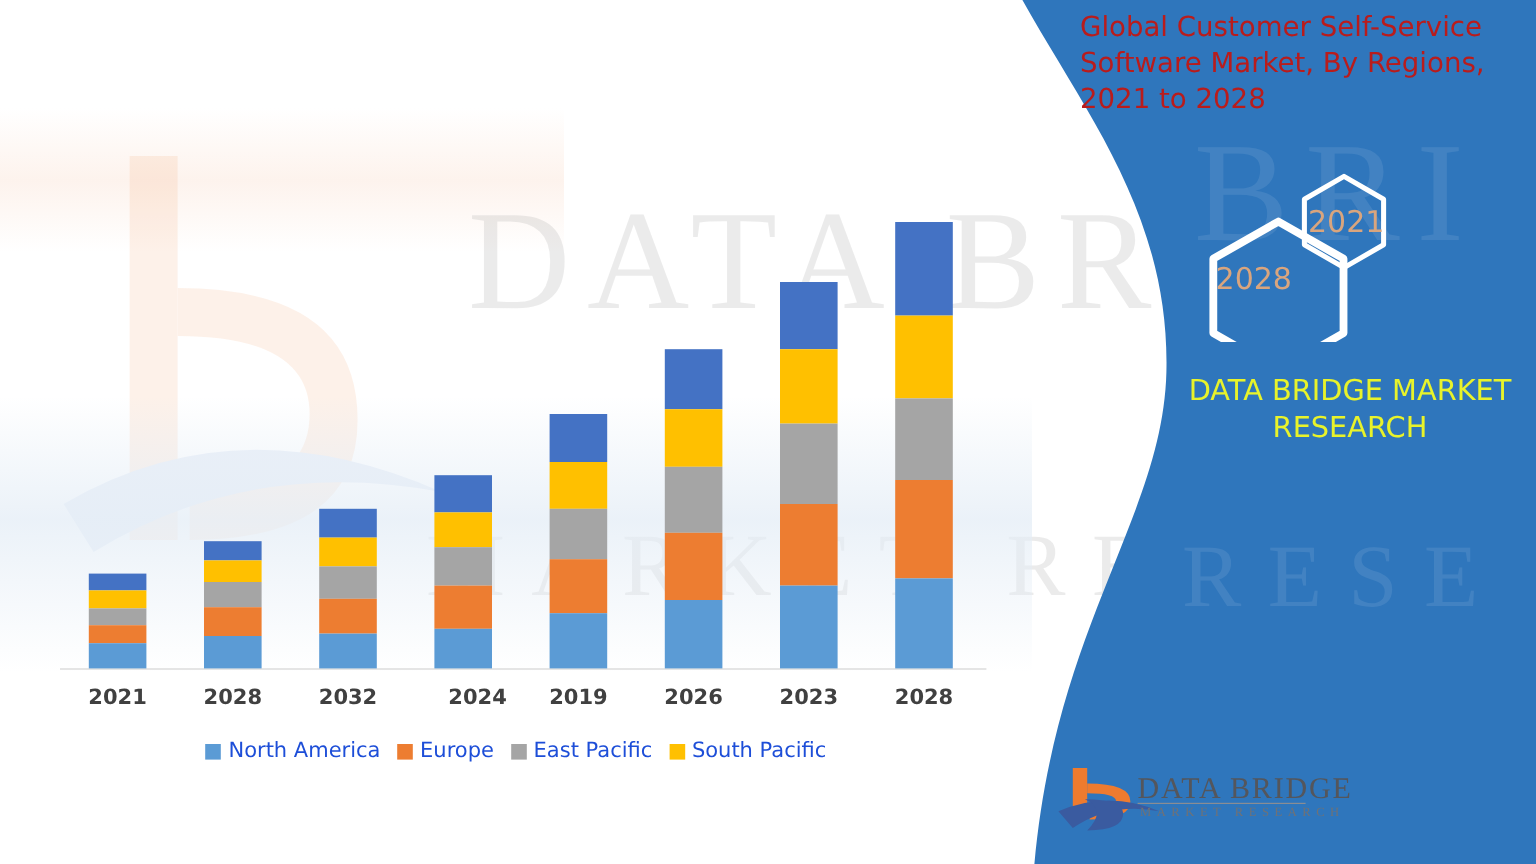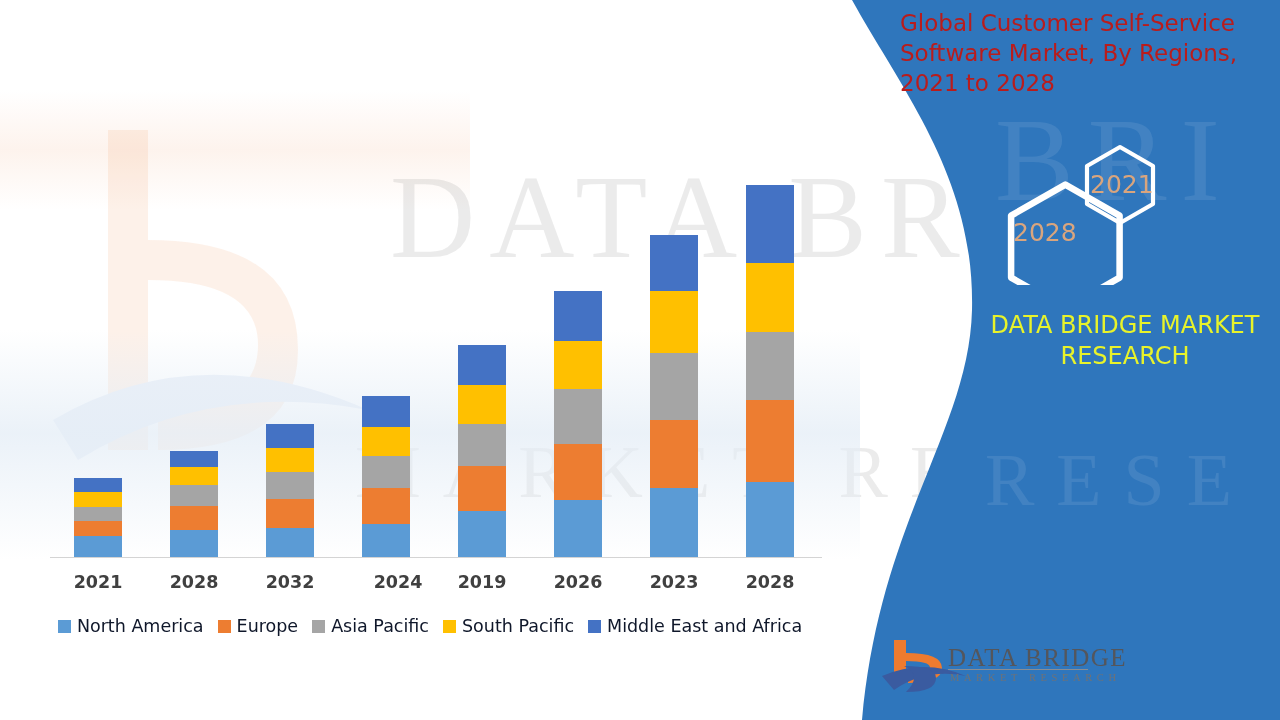--- a/index.html
+++ b/index.html
@@ -59,21 +59,21 @@
     font-family:"DejaVu Sans",sans-serif;
   }
 
   
   .legend{
     position:absolute;left:0;top:616px;width:860px;
     display:flex;justify-content:center;align-items:center;gap:14px;
   }
   .lg-item{display:flex;align-items:center;gap:6px;}
   .lg-swatch{width:13px;height:13px;display:block;}
-  .lg-text{font-size:17.5px;color:#0f172a;font-family:"DejaVu Sans",sans-serif;white-space:nowrap;}
+  .lg-text{font-size:17.5px;color:#1d4ed8;font-family:"DejaVu Sans",sans-serif;white-space:nowrap;}
 
   
   #panel{position:absolute;left:0;top:0;width:1280px;height:720px;}
   .panel-title{
     position:absolute;left:900px;top:8px;width:352px;
     color:#b91c1c;font-size:23px;line-height:30px;
     font-family:"DejaVu Sans",sans-serif;
   }
   .hexwrap{position:absolute;left:985px;top:135px;width:200px;height:150px;}
   .hex-label{
@@ -194,29 +194,25 @@
         <div class="lg-item">
           <span class="lg-swatch" style="background: rgb(91, 155, 213);"></span>
           <span class="lg-text">North America</span>
         </div>
         <div class="lg-item">
           <span class="lg-swatch" style="background: rgb(237, 125, 49);"></span>
           <span class="lg-text">Europe</span>
         </div>
         <div class="lg-item">
           <span class="lg-swatch" style="background: rgb(165, 165, 165);"></span>
-          <span class="lg-text">Asia Pacific</span>
+          <span class="lg-text">East Pacific</span>
         </div>
         <div class="lg-item">
           <span class="lg-swatch" style="background: rgb(255, 192, 0);"></span>
           <span class="lg-text">South Pacific</span>
-        </div>
-        <div class="lg-item">
-          <span class="lg-swatch" style="background: rgb(68, 114, 196);"></span>
-          <span class="lg-text">Middle East and Africa</span>
         </div>
       </div>
   </div>
 
   <svg id="panel" viewBox="0 0 1280 720">
     <path d="M852 0 C905 95 975 180 972 310 C969 430 880 520 862 720 L1280 720 L1280 0 Z" fill="#2f76bc"></path>
     <g opacity="0.09" fill="#ffffff" font-family="Liberation Serif, serif">
       <text x="995" y="200" font-size="118" letter-spacing="14">BRI</text>
       <text x="985" y="505" font-size="74" letter-spacing="22">RESE</text>
     </g>

